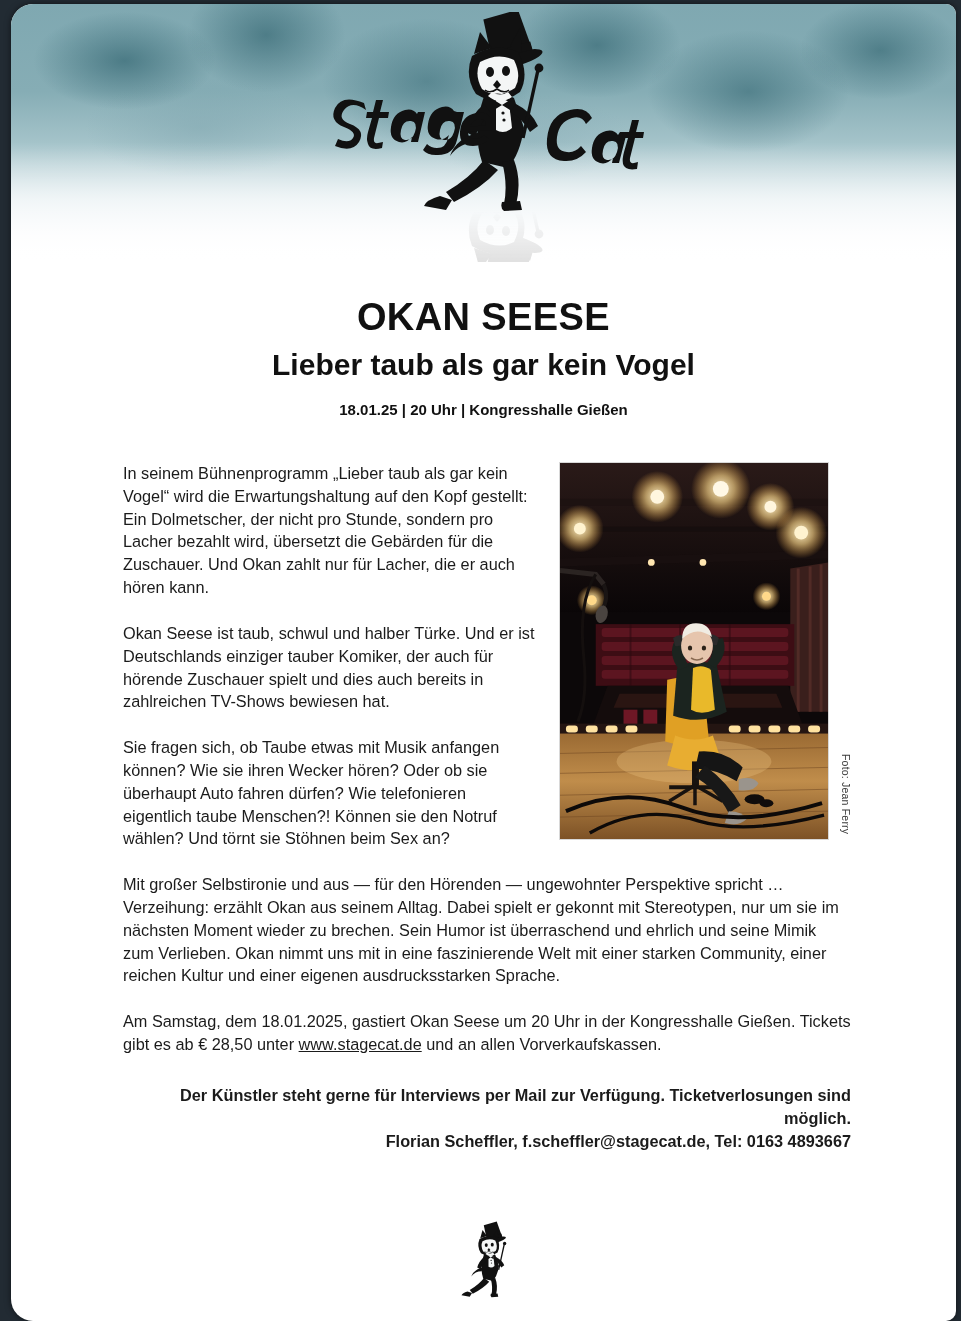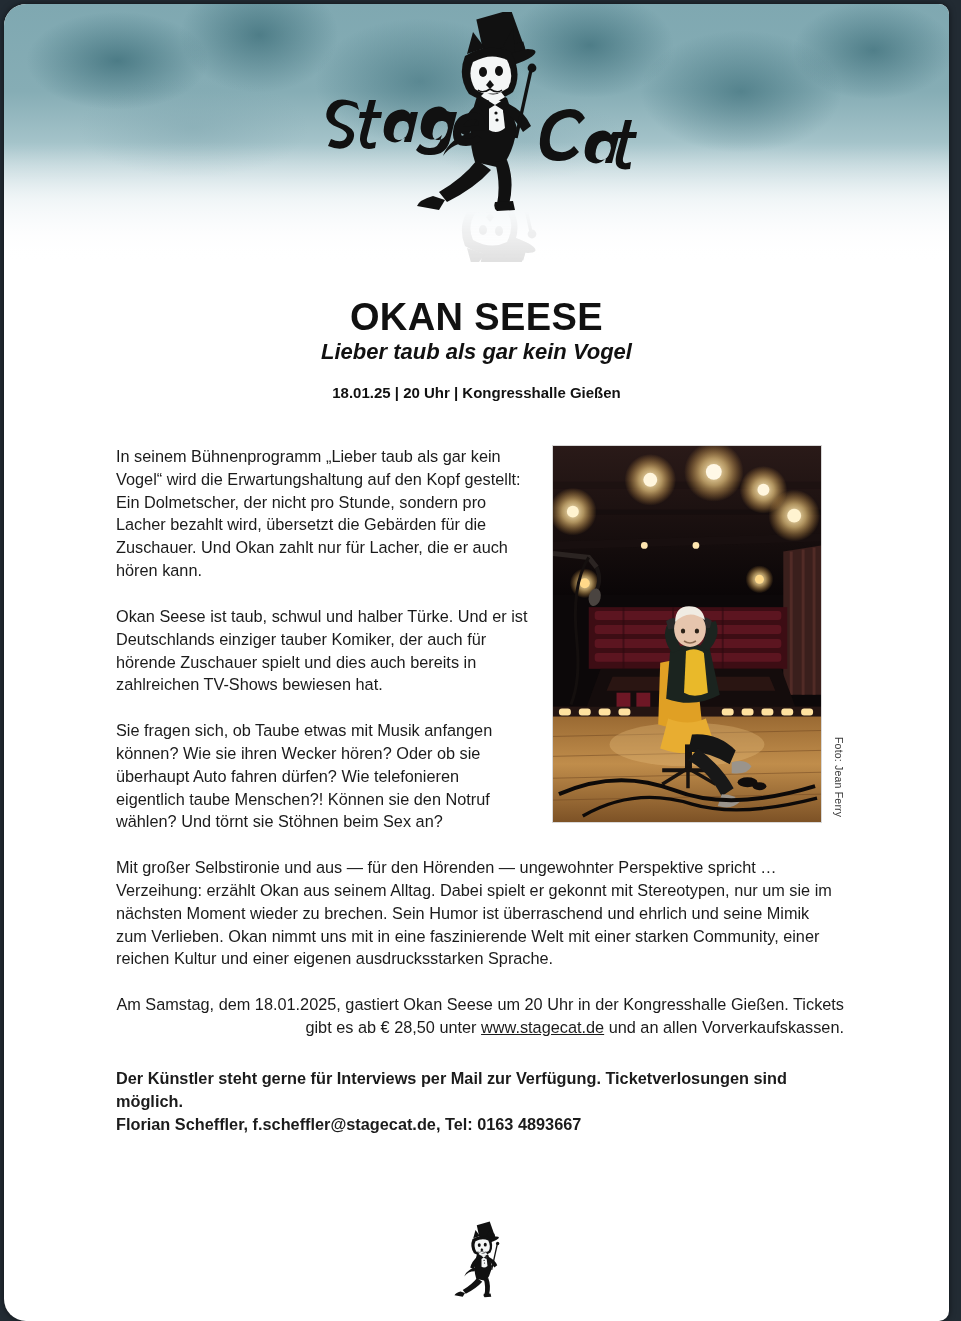--- a/index.html
+++ b/index.html
@@ -8,21 +8,21 @@
     width: 961px;
     height: 1321px;
     overflow: hidden;
     background: #222b33;
     font-family: "Liberation Sans", sans-serif;
   }
 
   
   #page {
     position: absolute;
-    left: 4px;
+    left: 11px;
     top: 4px;
     width: 945px;
     height: 1317px;
     background: #ffffff;
     border-radius: 22px 10px 10px 22px;
     overflow: hidden;
     box-shadow: 0 0 6px rgba(0,0,0,.55);
   }
 
   
@@ -79,23 +79,23 @@
   .logo-reflection svg { display: block; width: 320px; height: 200px; }
 
   
   .titles { text-align: center; margin-top: 34px; color: #111; }
   .artist-name {
     font-size: 38px;
     font-weight: bold;
     letter-spacing: .4px;
   }
   .show-title {
-    font-size: 22px;
+    font-size: 30px;
     font-weight: bold;
-    font-style: italic;
+    margin-top: 9px;
   }
   .event-line {
     font-size: 15px;
     font-weight: bold;
     margin-top: 19px;
   }
 
   
   .body-area {
     position: relative;
@@ -130,31 +130,32 @@
     width: 20px;
     font-size: 10.5px;
     color: #3a3a3a;
     writing-mode: vertical-rl;
     text-orientation: mixed;
     letter-spacing: .2px;
   }
 
   .para { margin-bottom: 23px; }
   .para.narrow { max-width: 420px; }
-  .para:last-of-type { margin-bottom: 16px; text-align: right; }
+  .para:last-of-type { margin-bottom: 16px; }
 
   .link-url {
     color: #1b1b1b;
     text-decoration: underline;
   }
 
   .contact-block {
     margin-top: 28px;
     font-weight: bold;
     line-height: 1.42;
+    text-align: right;
   }
 
   
   .footer {
     position: absolute;
     left: 0;
     bottom: 18px;
     width: 100%;
     text-align: center;
   }

